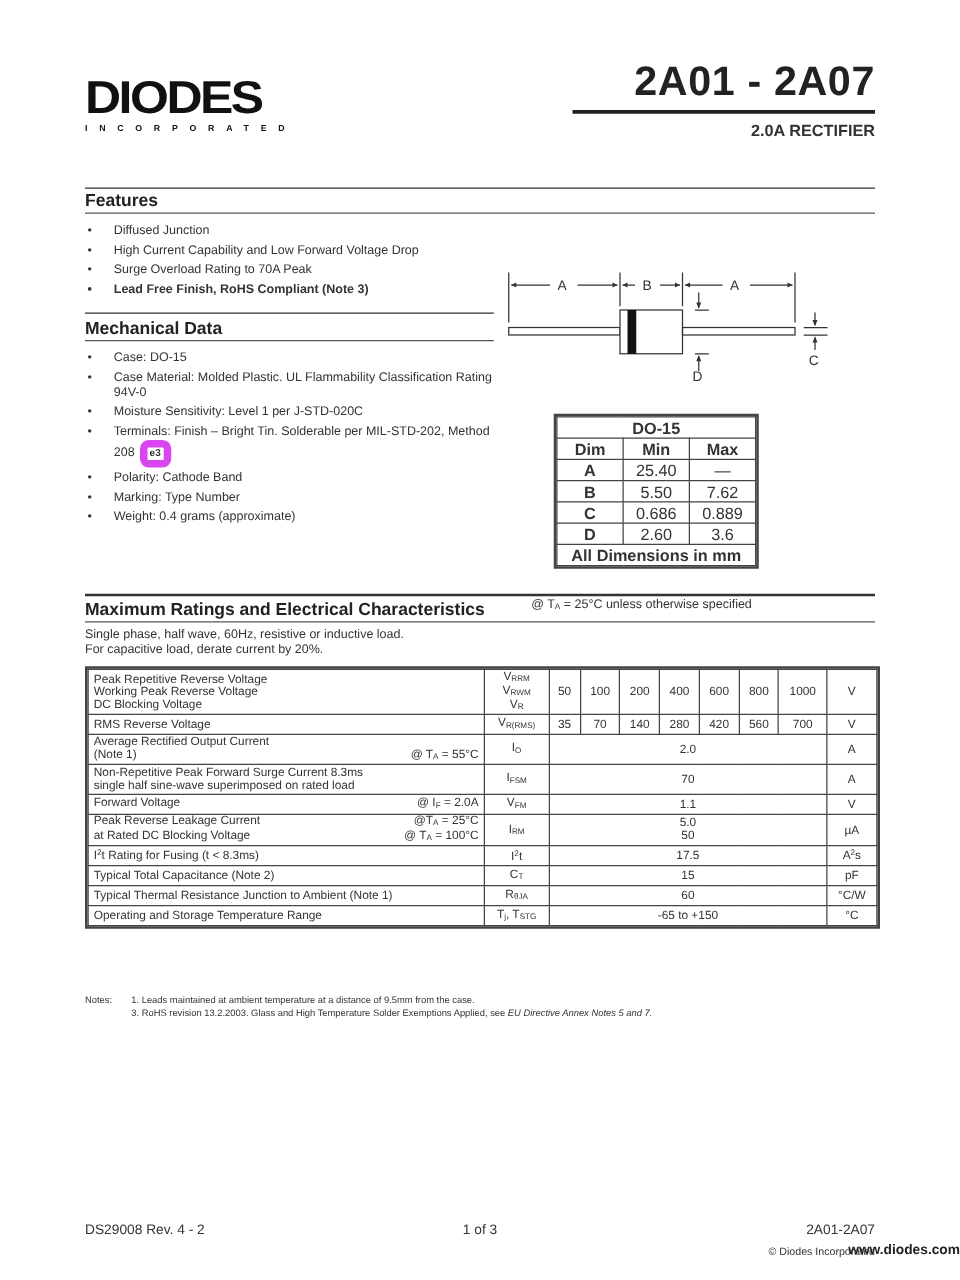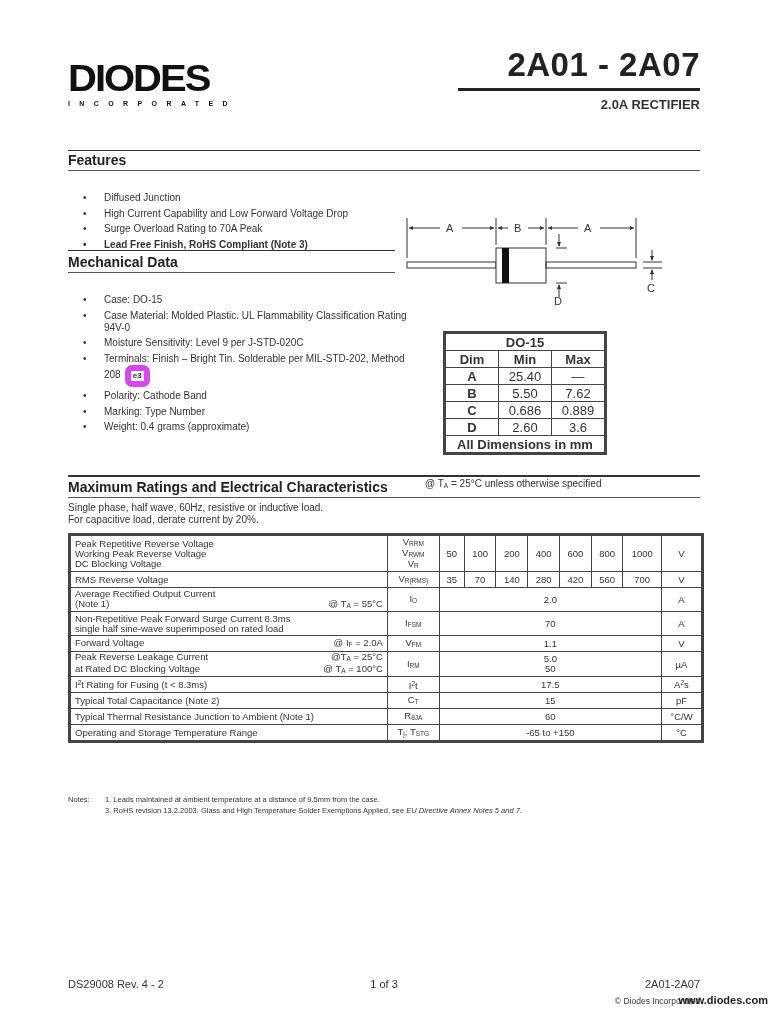--- a/index.html
+++ b/index.html
@@ -14,21 +14,21 @@
   .logo-sub { font-size:7px; font-weight:bold; letter-spacing:9.4px; color:#111; margin-top:2px; }
 
   .part-title { right:68px; top:46px; font-size:33px; font-weight:bold; color:#222; letter-spacing:0.5px; }
   .part-rule { left:458px; top:88px; width:242px; height:3px; background:#222; }
   .part-sub { right:68px; top:97px; font-size:13px; font-weight:bold; color:#333; }
 
   .section-head { left:68px; font-size:14px; font-weight:bold; color:#222; }
   .rule-top { height:1px; background:#333; }
   .rule-bottom { height:1px; background:#555; }
 
-  ul.bullets { list-style:none; margin:14px; padding:0; font-size:10px; color:#333; }
+  ul.bullets { list-style:none; margin:1px; padding:0; font-size:10px; color:#333; }
   ul.bullets li { position:relative; padding-left:22px; line-height:12px; margin-bottom:3.5px; }
   ul.bullets li::before { content:"•"; position:absolute; left:1px; top:0; font-size:10px; }
   ul.bullets li.bold { font-weight:bold; }
   .e3 { display:inline-block; border:6px solid #d946ef; border-radius:7px; font-size:8px; font-weight:bold;
         padding:0 2px; line-height:10px; margin-left:4px; }
 
   
   table.dim { border-collapse:collapse; font-size:13px; color:#333; }
   table.dim td, table.dim th { border:1px solid #444; text-align:center; height:16px; padding:0; }
   table.dim th { font-weight:bold; }
@@ -76,21 +76,21 @@
   <li>Surge Overload Rating to 70A Peak</li>
   <li class="bold">Lead Free Finish, RoHS Compliant (Note 3)</li>
 </ul>
 
 <div class="abs rule-top" style="left:68px; top:250px; width:327px;"></div>
 <div class="abs section-head" style="top:254px;">Mechanical Data</div>
 <div class="abs rule-bottom" style="left:68px; top:272px; width:327px;"></div>
 <ul class="abs bullets" style="left:68px; top:280px; width:330px;">
   <li>Case: DO-15</li>
   <li>Case Material:  Molded Plastic.  UL Flammability Classification Rating 94V-0</li>
-  <li>Moisture Sensitivity:  Level 9 per J-STD-020C</li>
+  <li>Moisture Sensitivity:  Level 1 per J-STD-020C</li>
   <li><span>Terminals: Finish – Bright Tin. Solderable per MIL-STD-202, Method 208</span><span class="e3">e3</span></li>
   <li>Polarity: Cathode Band</li>
   <li>Marking: Type Number</li>
   <li>Weight: 0.4 grams (approximate)</li>
 </ul>
 
 <div class="abs" style="left:400px; top:210px; width:270px; height:100px;">
   <svg width="270" height="100" viewBox="0 0 270 100">
     <g stroke="#333" fill="none" stroke-width="1">
       <line x1="7" y1="8" x2="7" y2="48"></line>

